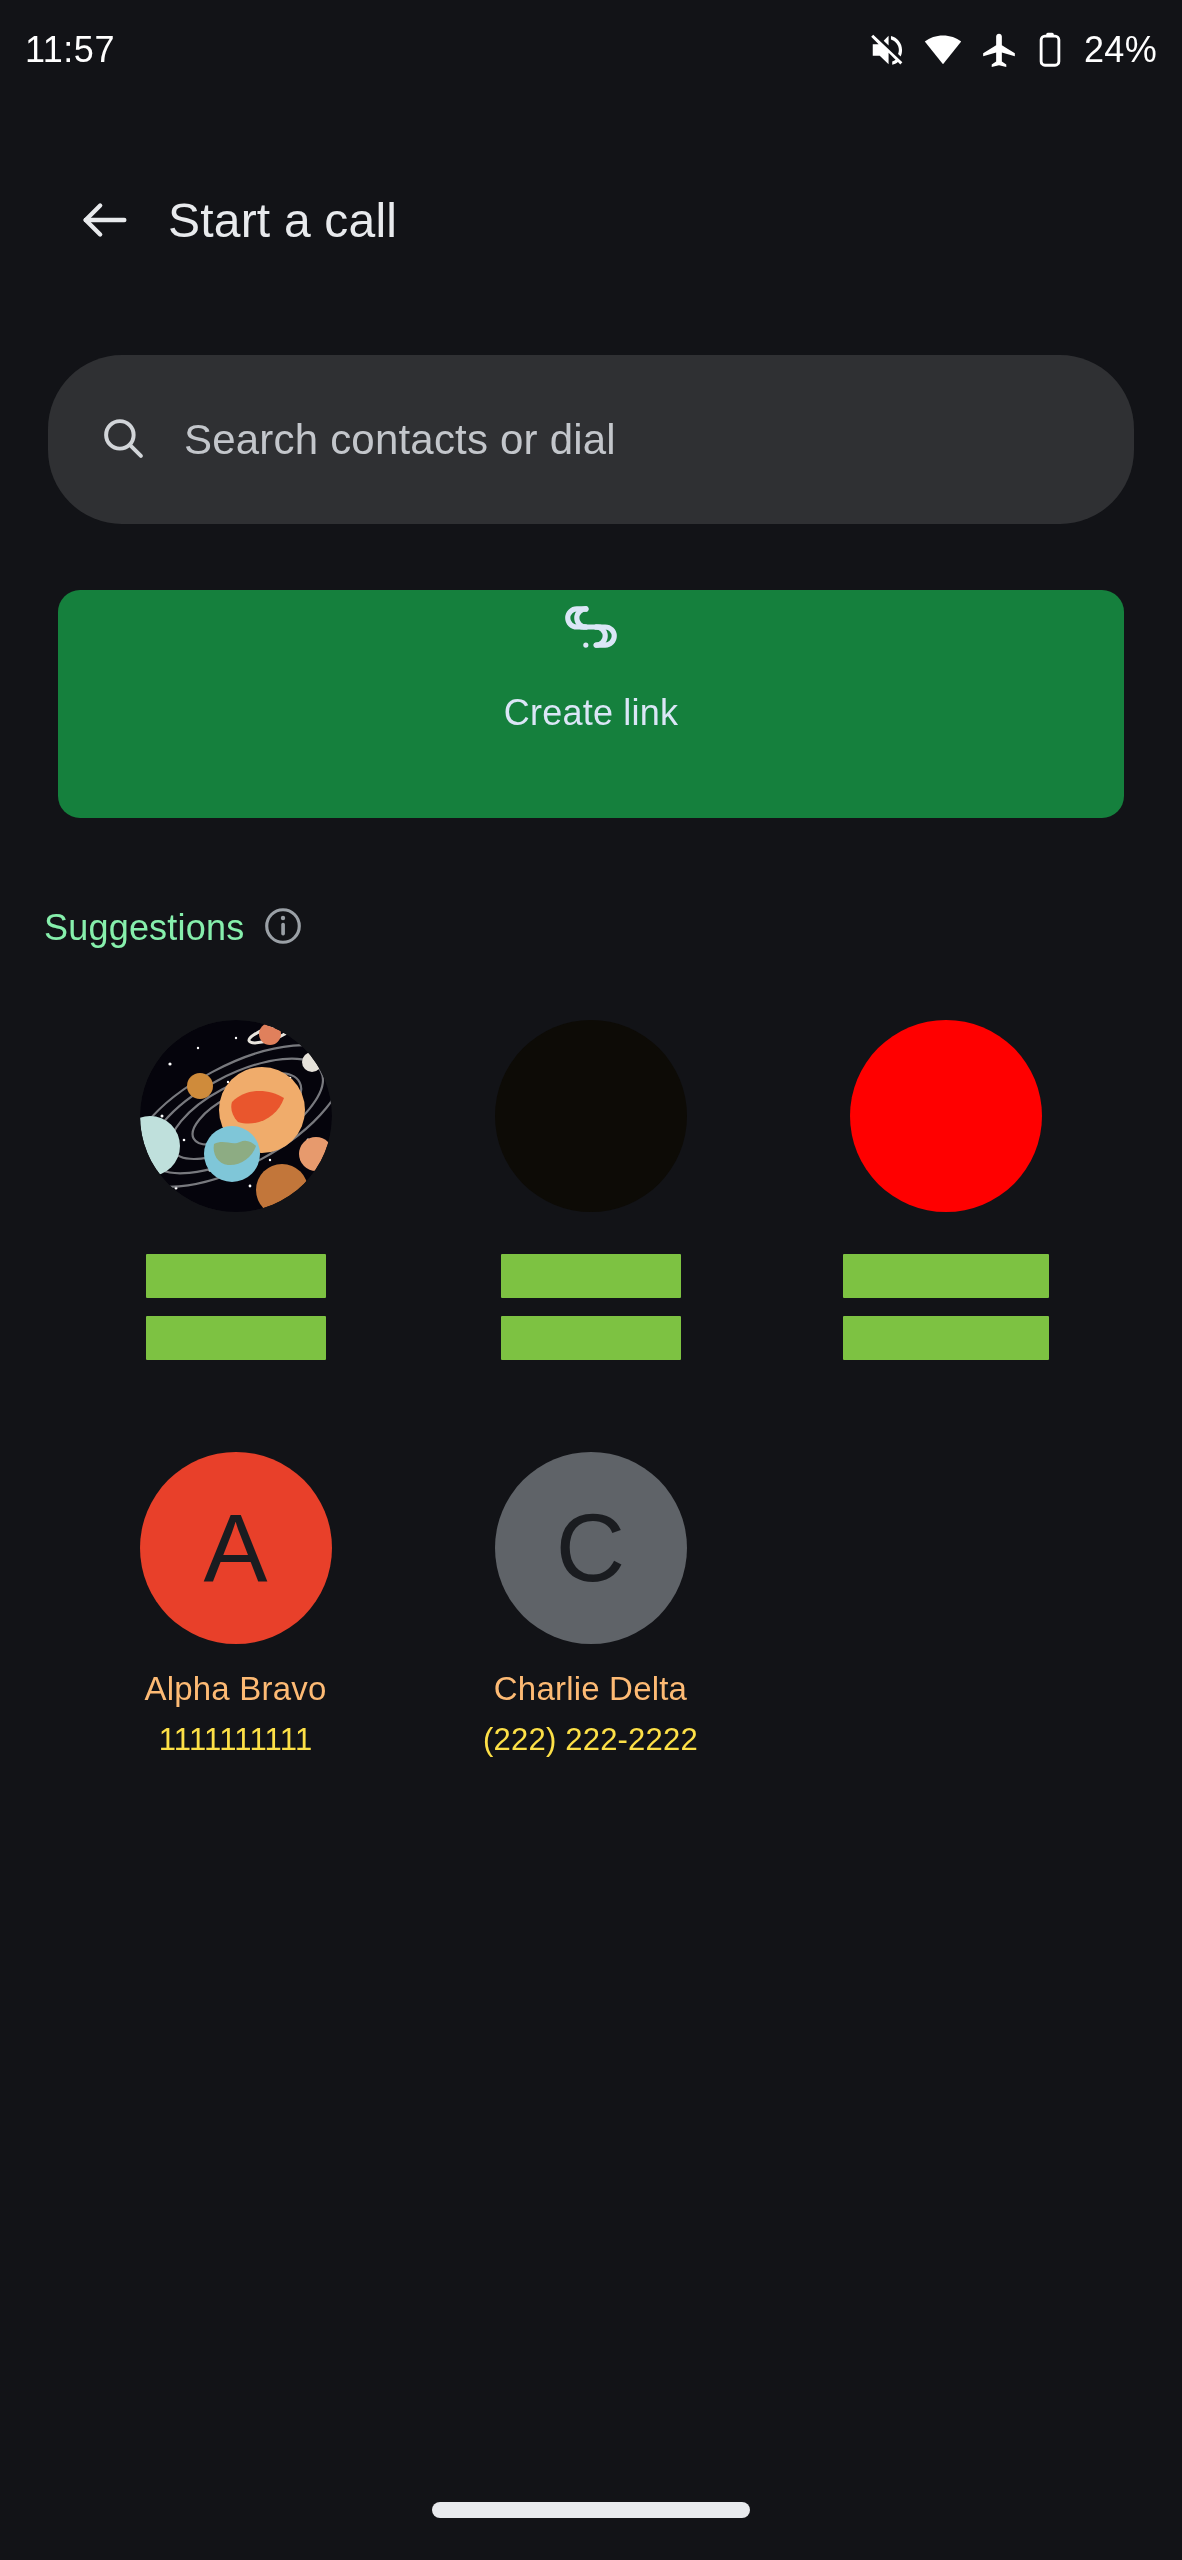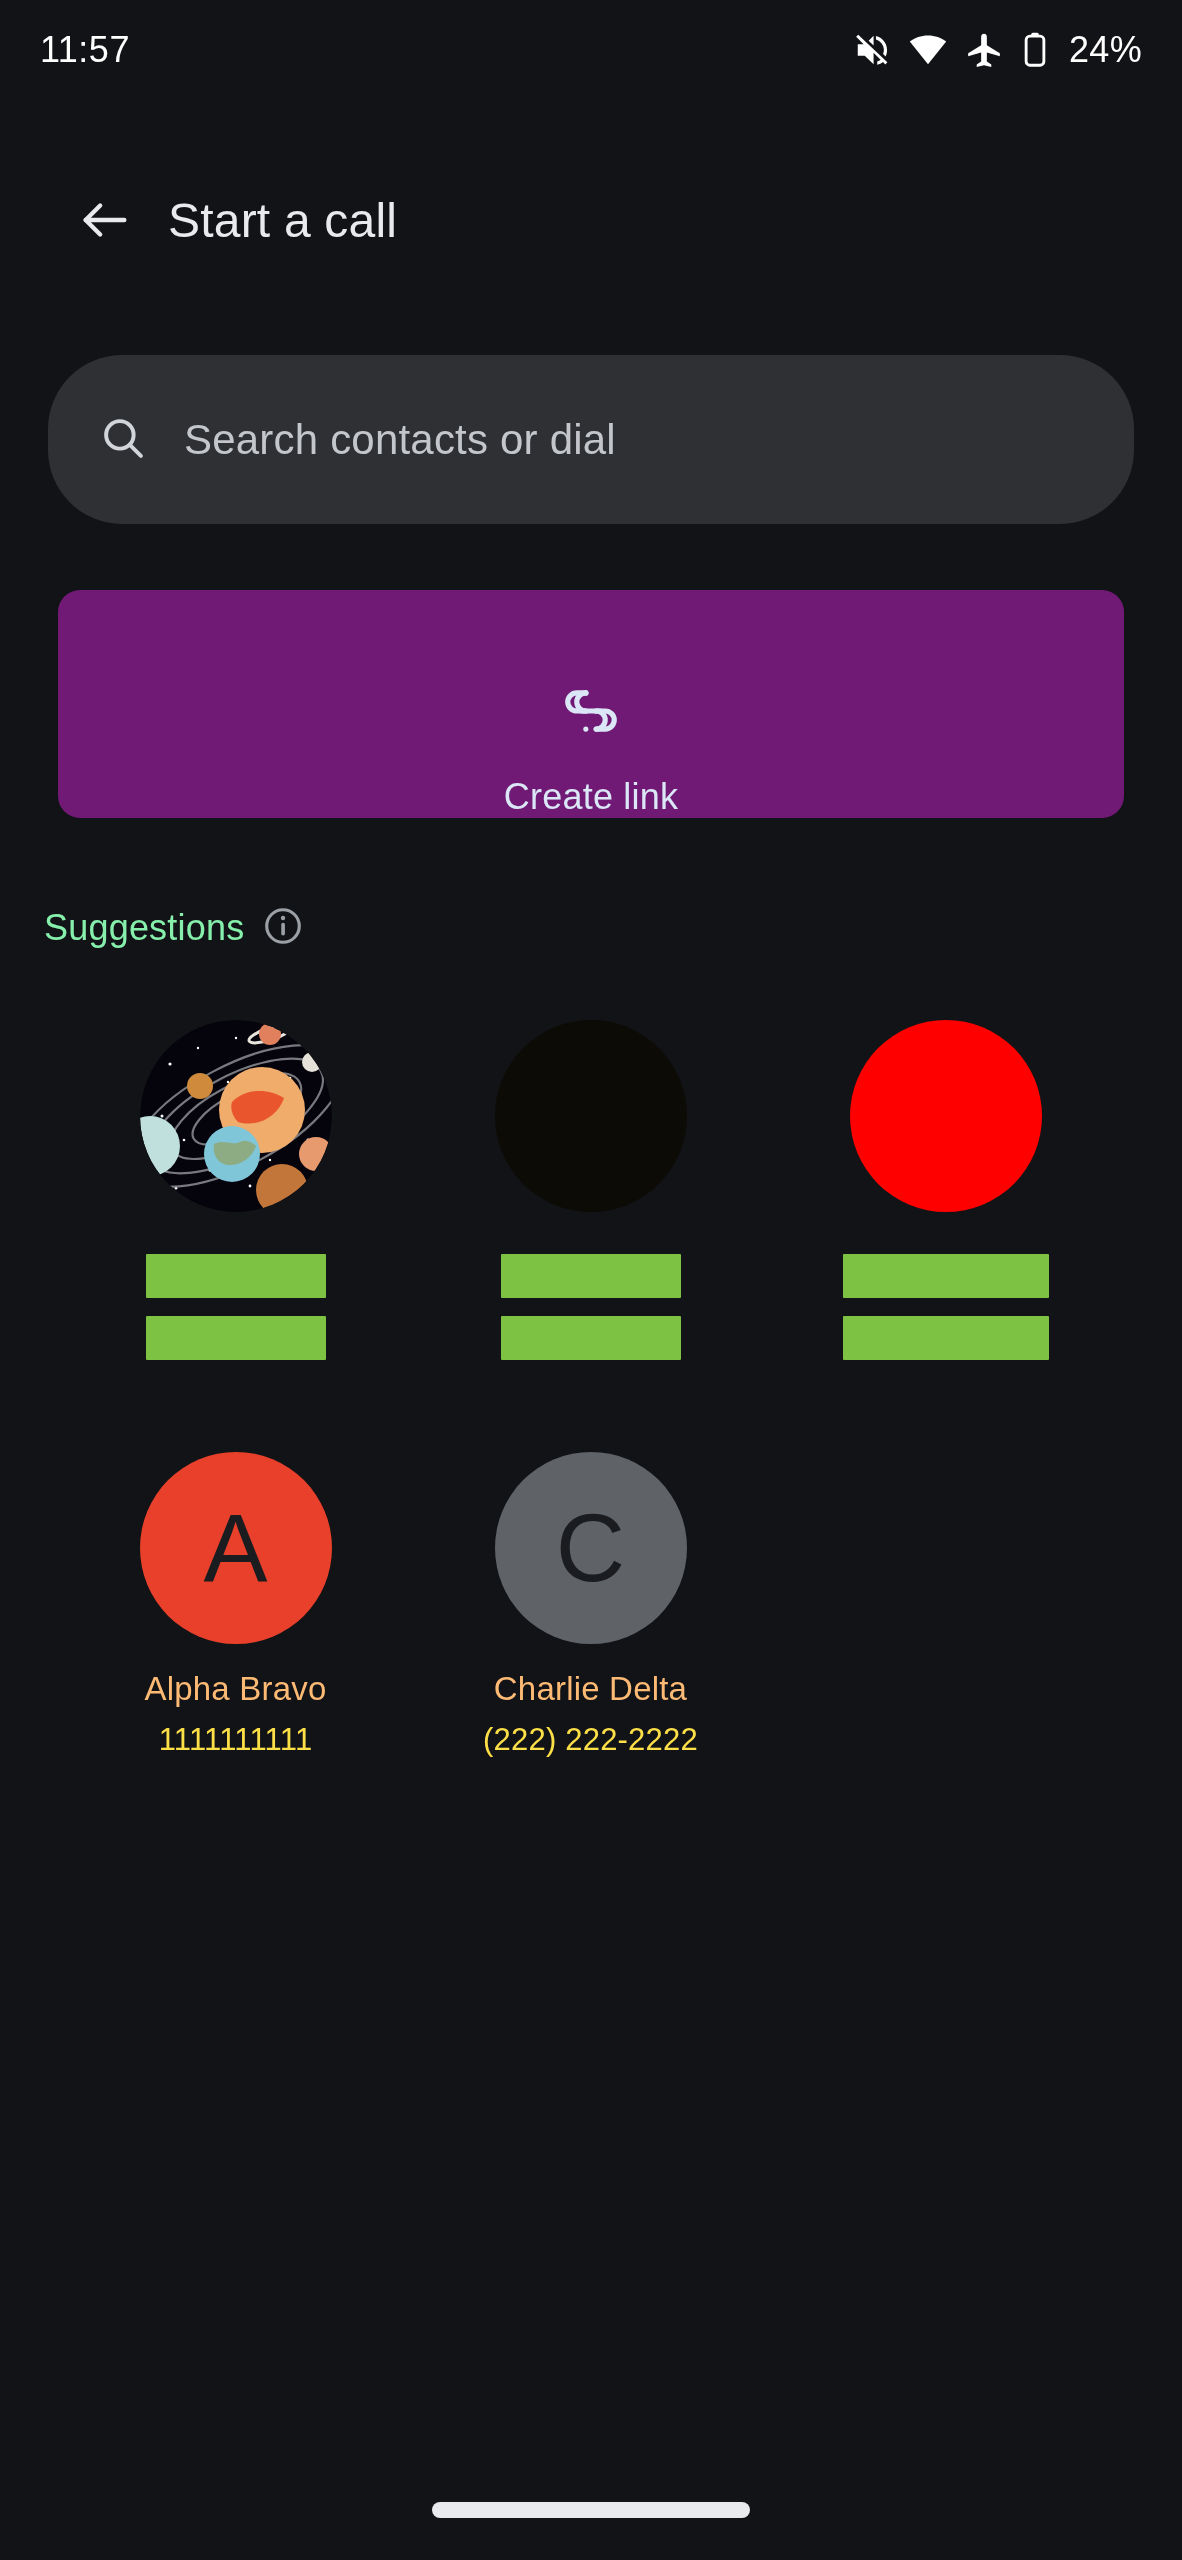--- a/index.html
+++ b/index.html
@@ -8,21 +8,21 @@
     background: #121317;
     font-family: "Liberation Sans", sans-serif;
     overflow: hidden;
   }
   .screen { position: relative; width: 1182px; height: 2560px; background: #121317; }
 
   
   .statusbar {
     position: absolute; top: 0; left: 0; width: 1182px; height: 100px;
     display: flex; align-items: center; justify-content: space-between;
-    padding: 0 40px;
+    padding: 0 25px;
   }
   .status-time { color: #ffffff; font-size: 36px; letter-spacing: .5px; }
   .status-icons { display: flex; align-items: center; gap: 18px; }
   .status-icons svg { display: block; }
   .battery-pct { color: #ffffff; font-size: 36px; margin-left: 2px; letter-spacing: .3px; }
 
   
   .appbar {
     position: absolute; top: 160px; left: 0; width: 1182px; height: 120px;
     display: flex; align-items: center; padding-left: 68px;
@@ -44,22 +44,22 @@
   .search-ph {
     color: #c3c6cb; font-size: 42px; margin-left: 36px; letter-spacing: .2px;
   }
 
   
   .cards {
     position: absolute; left: 58px; top: 590px;
     width: 1066px; display: flex; gap: 26px;
   }
   .card {
-    flex: 1; height: 228px; background: #701a75; border-radius: 22px;
-    display: flex; flex-direction: column; align-items: center; justify-content: flex-end;
+    flex: 1; height: 228px; background: #15803d; border-radius: 22px;
+    display: flex; flex-direction: column; align-items: center; justify-content: flex-start;
     cursor: pointer;
   }
   .card-icon { height: 74px; display: flex; align-items: center; justify-content: center; }
   .card-label { color: #dbe6f7; font-size: 36px; margin-top: 28px; letter-spacing: .2px; }
 
   
   .sugg-header {
     position: absolute; left: 44px; top: 905px;
     display: flex; align-items: center; gap: 18px;
   }

